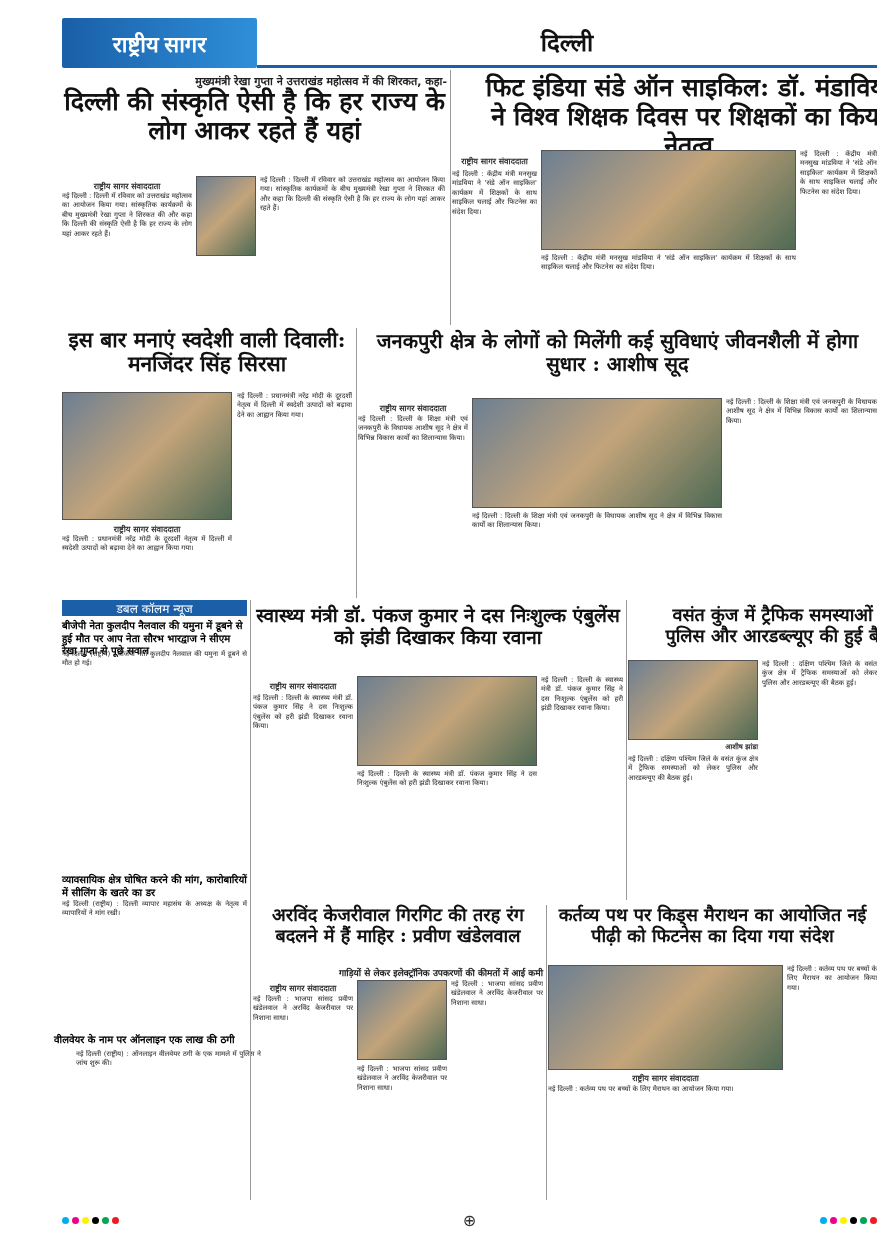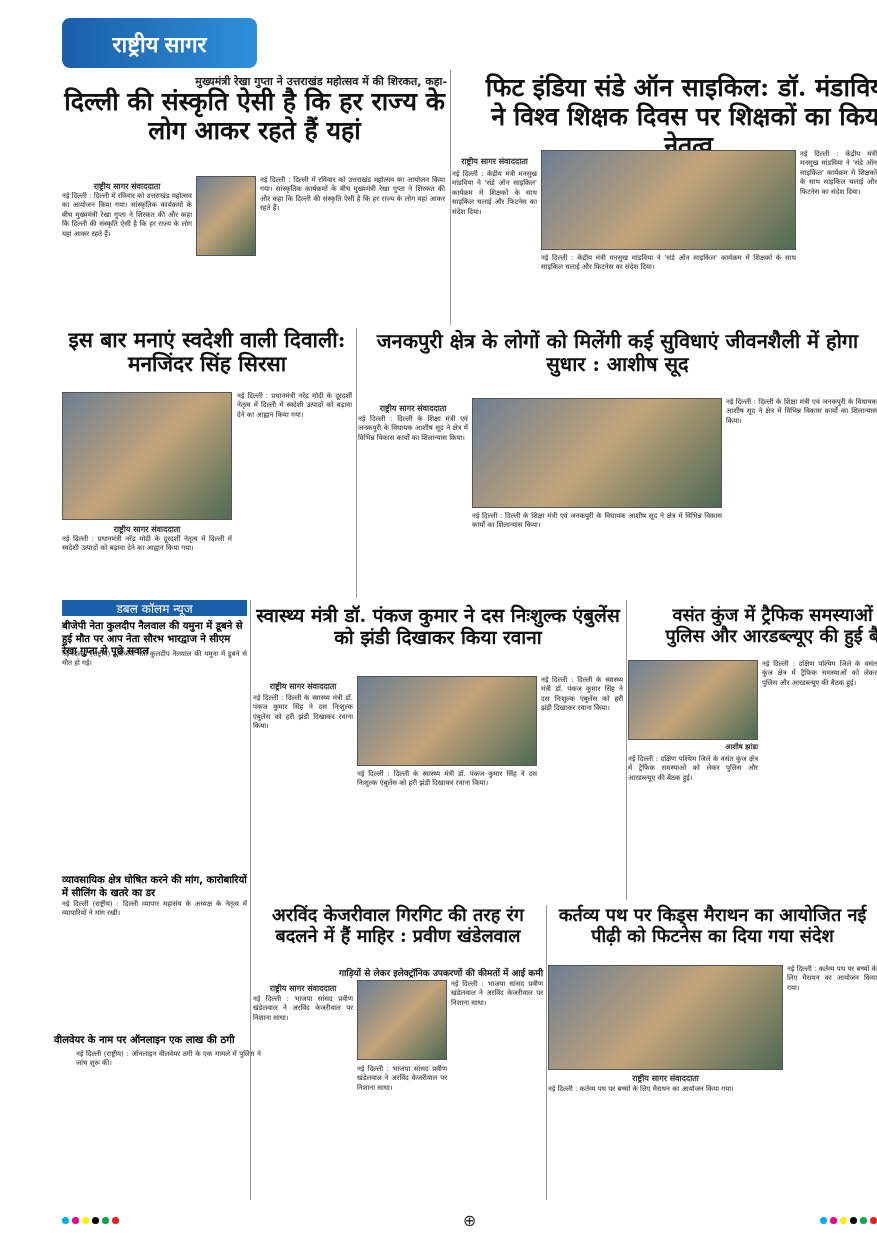--- a/index.html
+++ b/index.html
@@ -1,18 +1,18 @@
 <!DOCTYPE html>
 <html><head>
 <meta charset="utf-8">
 <style>
 *{box-sizing:border-box;margin:0;padding:0}
 body{width:877px;height:1241px;background:#fff;font-family:"DejaVu Sans",sans-serif;color:#111;position:relative;overflow:hidden}
 .header{position:absolute;left:62px;top:18px;width:815px;height:50px;display:flex;align-items:stretch}
-.masthead{width:195px;background:linear-gradient(90deg,#1a5fa8,#2e8fd8);color:#fff;display:flex;align-items:center;justify-content:center;font-family:Liberation Sans, sans-serif;font-weight:bold;font-size:22px;border-radius:8px}
+.masthead{width:195px;background:linear-gradient(90deg,#1a5fa8,#2e8fd8);color:#fff;display:flex;align-items:center;justify-content:center;font-family:Liberation Serif, serif;font-weight:bold;font-size:22px;border-radius:2px}
 .hdr-mid{flex:1;display:flex;align-items:center;justify-content:center;font-family:"DejaVu Serif",serif;font-weight:bold;font-size:24px;border-bottom:3px solid #1a5fa8}
 .hdr-right{width:170px;display:flex;flex-direction:column;justify-content:center;align-items:flex-end;padding-right:36px;font-size:9px;border-bottom:3px solid #1a5fa8;position:relative}
 .hdr-right .city{font-size:9px}
 .hdr-right .date{font-size:9px}
 .hdr-right .web{font-size:9px;color:#1a5fa8}
 .pageno{position:absolute;right:0;top:0;width:32px;height:36px;background:#1a5fa8;color:#fff;font-weight:bold;font-size:22px;display:flex;align-items:center;justify-content:center}
 .col-rule{position:absolute;background:#999;width:1px}
 .hl{position:absolute;font-family:"DejaVu Serif",serif;font-weight:bold;line-height:1.15;text-align:center;color:#111}
 .kicker{position:absolute;font-size:11px;font-weight:bold;text-align:right;color:#222}
 .byline{position:absolute;font-size:8px;font-weight:bold;color:#333;text-align:center}
@@ -24,20 +24,21 @@
 .footer{position:absolute;left:62px;top:1210px;width:815px;height:20px;display:flex;justify-content:space-between;align-items:center}
 .dots{display:flex;gap:3px}
 .dots span{width:7px;height:7px;border-radius:50%;display:inline-block}
 .reg{font-size:16px;color:#333}
 </style>
 </head>
 <body>
 
 <div class="header">
   <div class="masthead">राष्ट्रीय सागर</div>
+  <div class="hdr-mid">दिल्ली</div>
 </div>
 
 <div class="kicker" style="left:62px;top:73px;width:385px">मुख्यमंत्री रेखा गुप्ता ने उत्तराखंड महोत्सव में की शिरकत, कहा-</div>
 <div class="hl" style="left:62px;top:88px;width:385px;font-size:25px">दिल्ली की संस्कृति ऐसी है कि हर राज्य के लोग आकर रहते हैं यहां</div>
 <div class="byline" style="left:62px;top:180px;width:130px">राष्ट्रीय सागर संवाददाता</div>
 <div class="body" style="left:62px;top:192px;width:130px;height:130px">नई दिल्ली : दिल्ली में रविवार को उत्तराखंड महोत्सव का आयोजन किया गया। सांस्कृतिक कार्यक्रमों के बीच मुख्यमंत्री रेखा गुप्ता ने शिरकत की और कहा कि दिल्ली की संस्कृति ऐसी है कि हर राज्य के लोग यहां आकर रहते हैं।</div>
 <div class="photo" style="left:196px;top:176px;width:60px;height:80px"></div>
 <div class="body" style="left:260px;top:176px;width:185px;height:146px">नई दिल्ली : दिल्ली में रविवार को उत्तराखंड महोत्सव का आयोजन किया गया। सांस्कृतिक कार्यक्रमों के बीच मुख्यमंत्री रेखा गुप्ता ने शिरकत की और कहा कि दिल्ली की संस्कृति ऐसी है कि हर राज्य के लोग यहां आकर रहते हैं।</div>
 
 <div class="col-rule" style="left:450px;top:70px;height:255px"></div>

